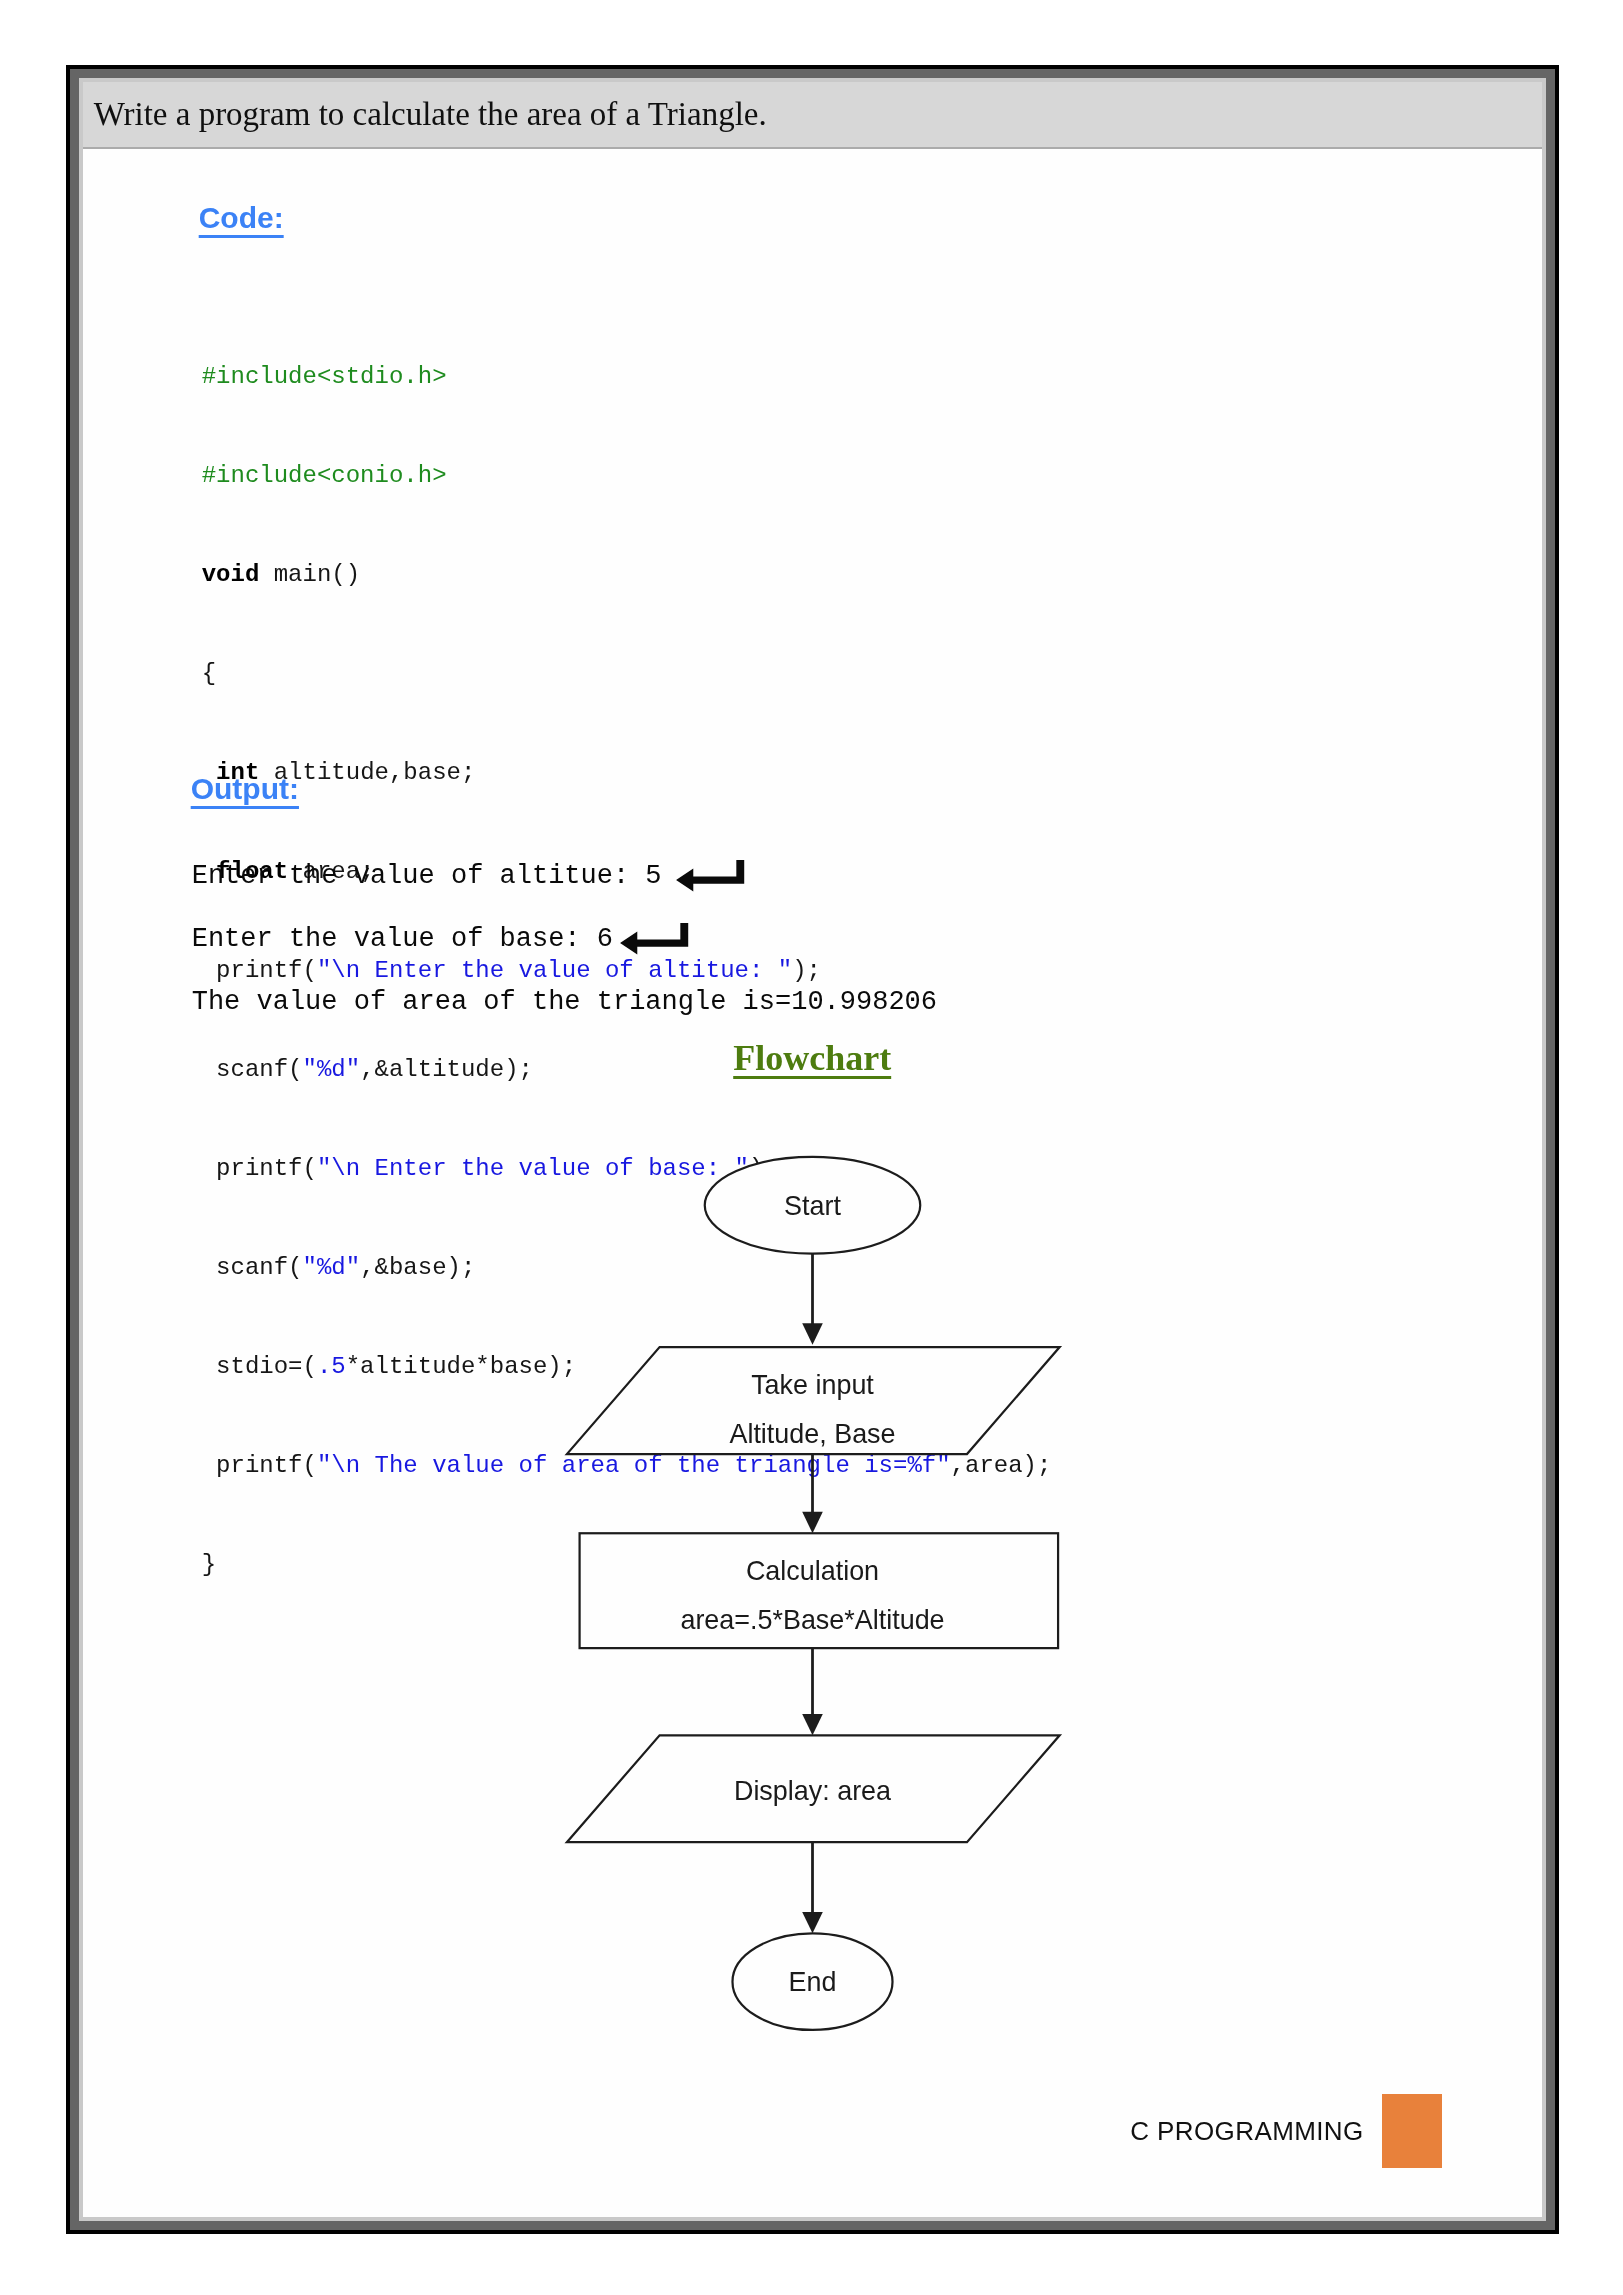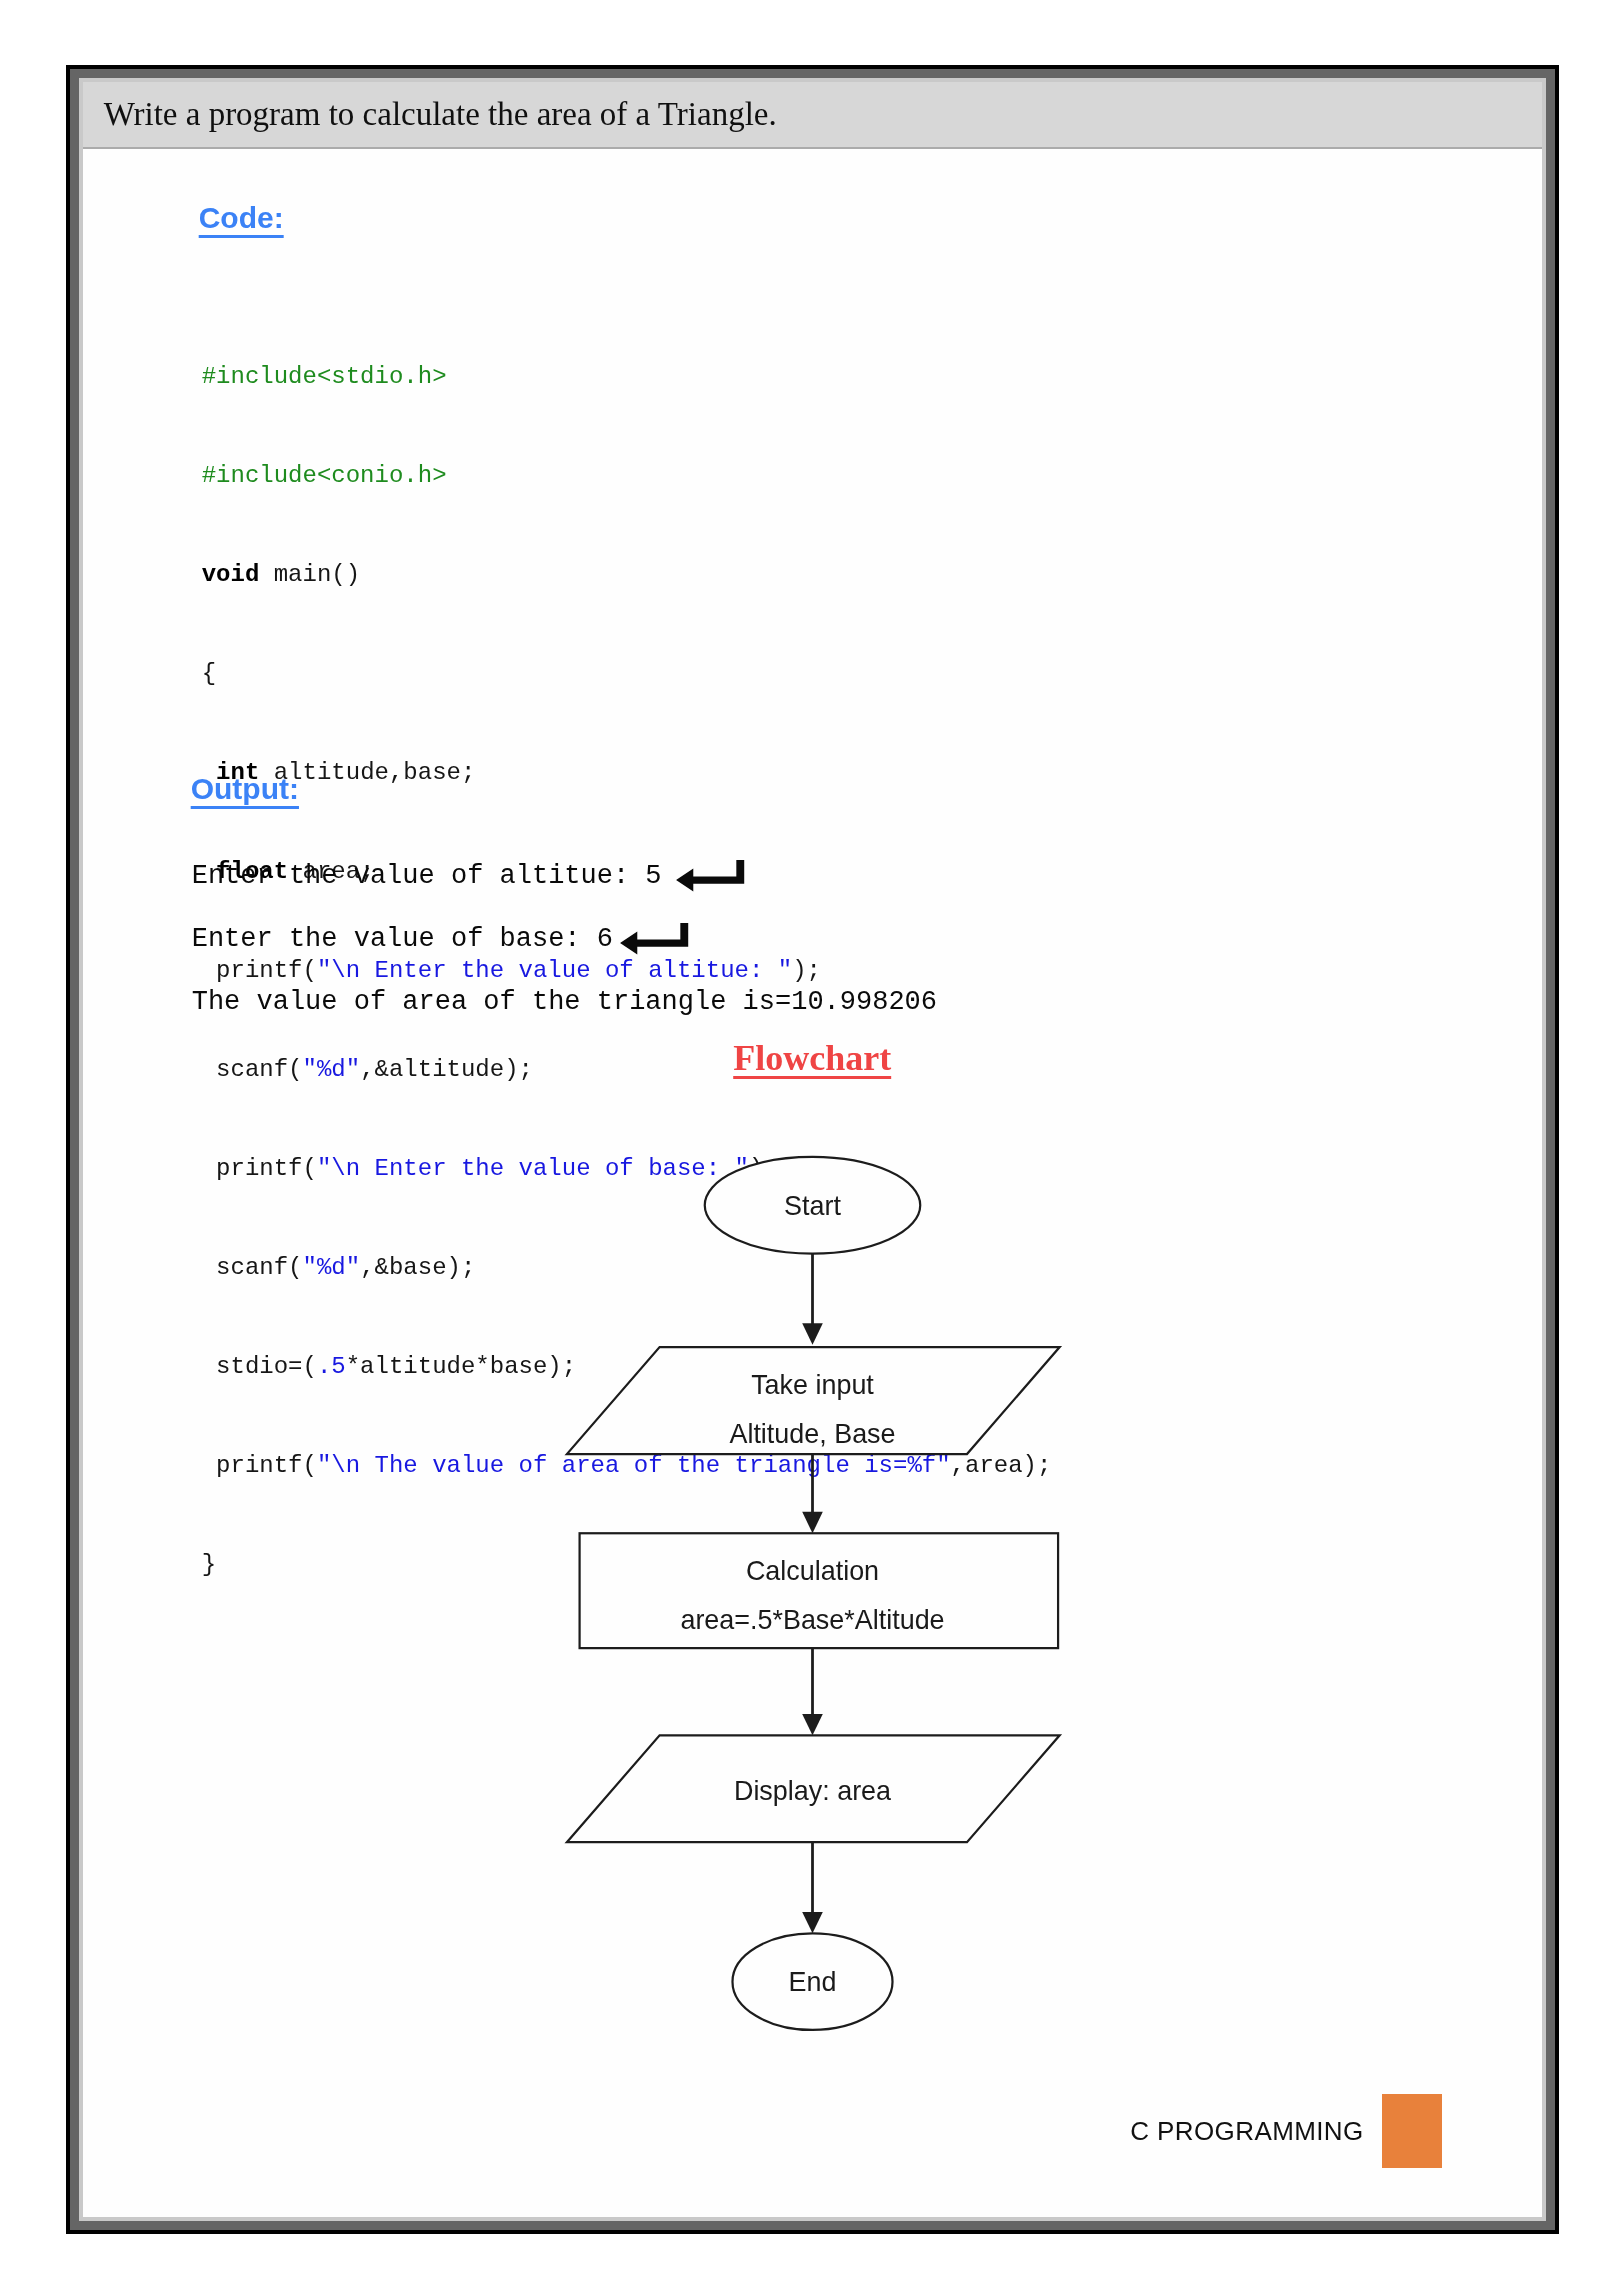--- a/index.html
+++ b/index.html
@@ -13,21 +13,21 @@
   
   .frame   { position:absolute; left:66px; top:65px; width:1493px; height:2169px;
              background:#000; padding:4px; box-sizing:border-box; }
   .frame-mid { width:100%; height:100%; background:#656565; padding:8.7px; box-sizing:border-box; }
   .frame-in  { width:100%; height:100%; background:#c9c9c9; padding:4px; box-sizing:border-box; }
   .page      { width:100%; height:100%; background:#fefefe; position:relative; overflow:hidden; }
 
   
   .titlebar { position:absolute; left:0; top:0; right:0; height:67px;
               background:#d7d7d7; border-bottom:2.4px solid #ababab;
-              display:flex; align-items:center; padding-left:21px; box-sizing:border-box; }
+              display:flex; align-items:center; padding-left:11px; box-sizing:border-box; }
   .doc-title { font-family:"Liberation Serif", serif; font-size:33px; color:#101010; }
 
   
   .h-section { position:absolute; font-weight:bold; font-size:30px; color:#3b82f6;
                text-decoration:underline; text-decoration-thickness:3.2px; text-underline-offset:7.1px; }
   #code-h   { left:116px; top:119px; }
   #output-h { left:108px; top:690px; }
 
   
   .codeblock { position:absolute; left:119px; top:212px;
@@ -40,21 +40,21 @@
 
   
   .outblock { position:absolute; left:109px; top:763px;
               font-family:"Liberation Mono", monospace; font-weight:normal;
               font-size:27px; color:#0a0a0a; }
   .out-line { height:63px; display:flex; align-items:center; }
   .enter-svg { display:block; }
 
   
   .flow-h { position:absolute; left:373px; top:955px; width:713px; text-align:center;
-            font-family:"Liberation Serif", serif; font-weight:bold; font-size:36px; color:#ef4444;
+            font-family:"Liberation Serif", serif; font-weight:bold; font-size:36px; color:#4d7c0f;
             text-decoration:underline; text-decoration-thickness:3.2px; text-underline-offset:5.5px; }
   .flow-svg { position:absolute; left:373px; top:1019px; }
   .flow-svg text { font-family:"Liberation Sans", sans-serif; font-size:34px; fill:#1a1a1a; }
 
   
   .brand { position:absolute; top:2034px; left:872px; width:409px; text-align:right;
            font-size:26px; color:#111; letter-spacing:0.4px; }
   .accent-square { position:absolute; left:1299px; top:2012px; width:60px; height:74px; }
 </style>
 </head>

